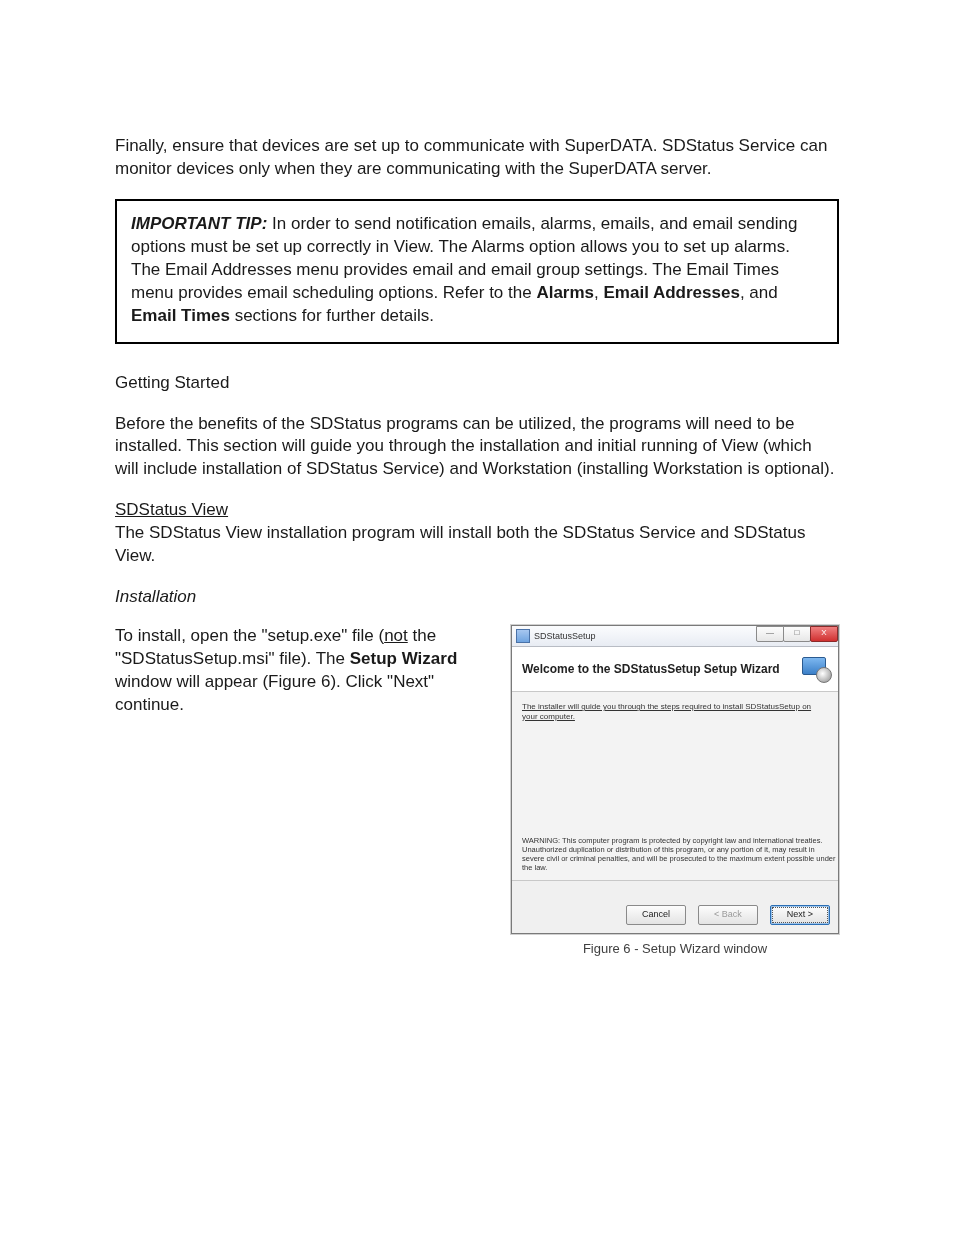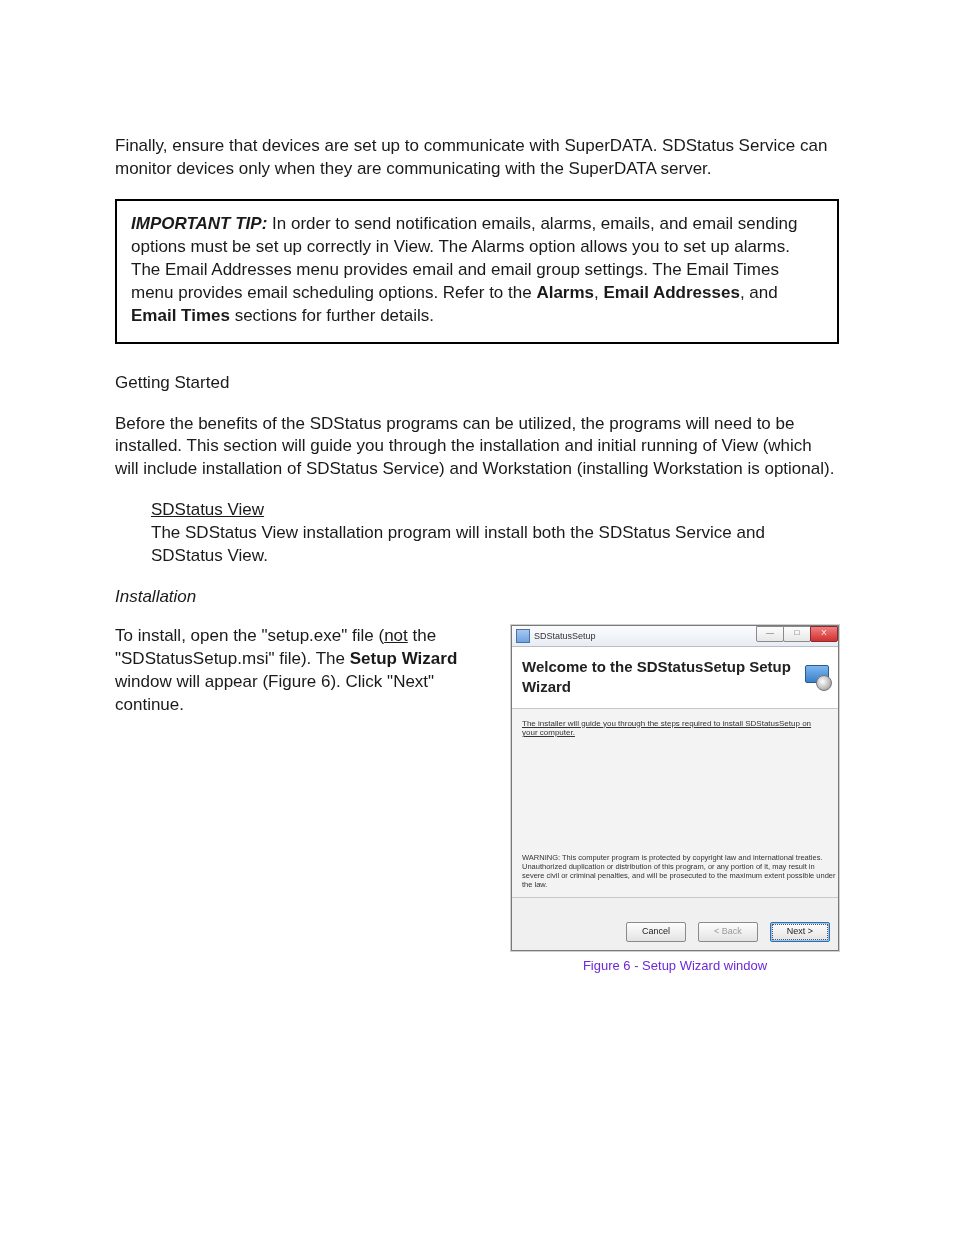--- a/index.html
+++ b/index.html
@@ -92,21 +92,21 @@
   }
   .dlg-banner {
     background: #ffffff;
     border-bottom: 1px solid #c8c8c8;
     padding: 10px 8px 10px 10px;
     display: flex;
     align-items: center;
     justify-content: space-between;
   }
   .dlg-banner .btitle {
-    font-size: 15px;
+    font-size: 12px;
     font-weight: 700;
     color: #222;
   }
   .dlg-banner .bicon {
     width: 28px; height: 24px; position: relative;
   }
   .bicon .monitor {
     position: absolute; left: 0; top: 0;
     width: 22px; height: 16px;
     background: linear-gradient(#7db7f0, #3b7fc8);
@@ -157,40 +157,40 @@
   .dlg-btn.disabled { color: #9a9a9a; }
   .dlg-btn.default {
     outline: 1px dotted #555;
     outline-offset: -3px;
     border: 1px solid #2b6fb5;
     box-shadow: 0 0 0 1px #9cc3ea inset;
   }
   .caption {
     text-align: center;
     font-size: 13px;
-    color: #6d28d9;
+    color: #404040;
     margin-top: 6px;
   }
 </style>
 </head>
 <body>
 
 <div class="page">
 
   <p>Finally, ensure that devices are set up to communicate with SuperDATA. SDStatus Service can monitor devices only when they are communicating with the SuperDATA server.</p>
 
   <div class="tip-box">
     <span class="tip-label">IMPORTANT TIP:</span><span> In order to send notification emails, alarms, emails, and email sending options must be set up correctly in View. The Alarms option allows you to set up alarms. The Email Addresses menu provides email and email group settings. The Email Times menu provides email scheduling options. Refer to the </span><span class="bold">Alarms</span><span>, </span><span class="bold">Email Addresses</span><span>, and </span><span class="bold">Email Times</span><span> sections for further details.</span>
   </div>
 
   <h3 class="section">Getting Started</h3>
 
   <p>Before the benefits of the SDStatus programs can be utilized, the programs will need to be installed. This section will guide you through the installation and initial running of View (which will include installation of SDStatus Service) and Workstation (installing Workstation is optional).</p>
 
-  <div style="margin-bottom:18px;margin-left:36px;">
+  <div style="margin-bottom:18px;">
     <span class="underline">SDStatus View</span><br>
     <span>The SDStatus View installation program will install both the SDStatus Service and SDStatus View.</span>
   </div>
 
   <p class="italic" style="margin-bottom:16px;">Installation</p>
 
   <div class="two-col">
     <div class="col-left">
       <p>
         <span>To install, open the "setup.exe" file (</span><span class="underline">not</span><span> the "SDStatusSetup.msi" file). The </span><span class="bold">Setup Wizard</span><span> window will appear (Figure 6). Click "Next" continue.</span>

